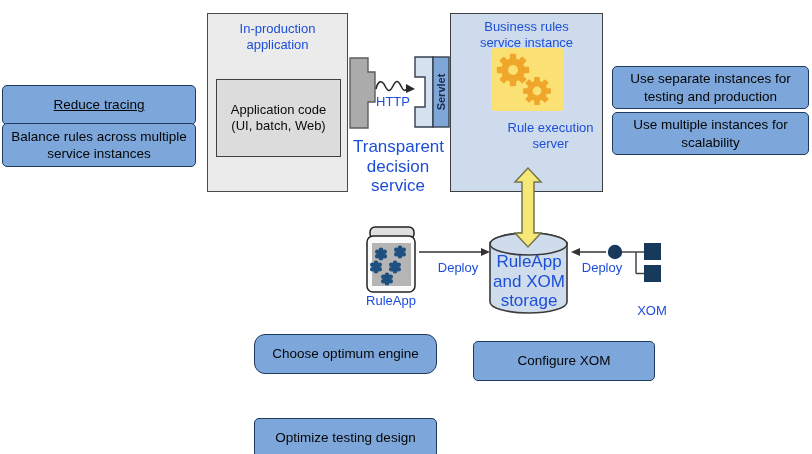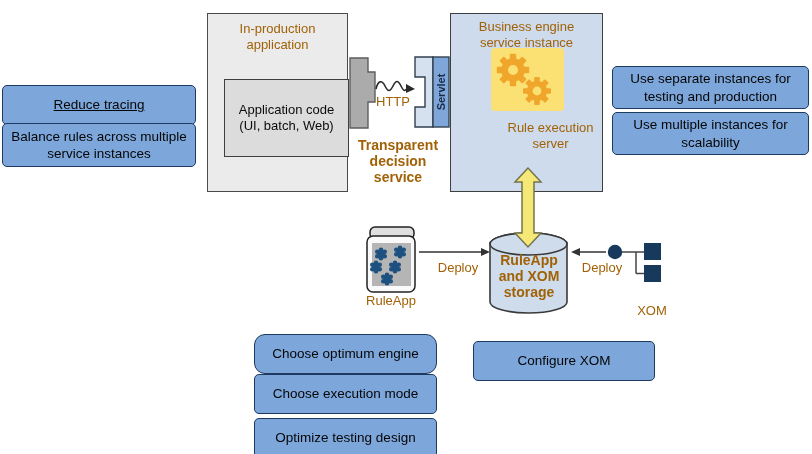--- a/index.html
+++ b/index.html
@@ -17,49 +17,48 @@
   .panel{position:absolute;box-sizing:border-box;}
   .inprod{background:#EBEBEB;border:1.6px solid #4A4A4A;}
   .appcode{
     background:#DCDCDC;border:1.6px solid #3F3F3F;
     display:flex;align-items:center;justify-content:center;text-align:center;
     font-size:13px;line-height:1.25;white-space:pre-line;
   }
   .brs{background:#CDDBEC;border:1.6px solid #3F3F3F;}
   .lbl{
     position:absolute;text-align:center;white-space:pre-line;line-height:1.22;
-    font-size:13px;color:#a16207;
-  }
-  .small{font-size:14px;line-height:1.16;font-weight:bold;}
+    font-size:13px;color:#1d4ed8;
+  }
+  .small{font-size:17px;line-height:1.16;}
   .gearsq{position:absolute;background:#FBE173;border-radius:4px;}
   svg{display:block;}
 </style>
 </head>
 <body>
 
 <div id="canvas">
 
   <div class="callout" style="left:2px;top:85px;width:194px;height:30px;text-decoration:underline;">Reduce tracing</div>
   <div class="callout" style="left:2px;top:123px;width:194px;height:44px;">Balance rules across multiple
 service instances</div>
 
   <div class="callout" style="left:612px;top:66px;width:197px;height:43px;">Use separate instances for
 testing and production</div>
   <div class="callout" style="left:612px;top:112px;width:197px;height:43px;">Use multiple instances for
 scalability</div>
 
   <div class="callout" style="left:254px;top:334px;width:183px;height:31px;border-radius:11px;">Choose optimum engine</div>
-  <div class="callout" style="left:254px;top:374px;width:183px;height:33px;">Choose execution mode</div>
   <div class="callout" style="left:254px;top:418px;width:183px;height:34px;">Optimize testing design</div>
   <div class="callout" style="left:473px;top:341px;width:182px;height:31px;">Configure XOM</div>
 
   <div class="panel inprod" style="left:207px;top:13px;width:141px;height:179px;"></div>
   <div class="lbl" style="left:207px;top:21px;width:141px;">In-production
 application</div>
-  <div class="panel appcode" style="left:216px;top:79px;width:125px;height:78px;margin-left:8px;">Application code
+  <div class="panel appcode" style="left:216px;top:79px;width:125px;height:78px;">Application code
 (UI, batch, Web)</div>
 
   <svg class="abs" style="left:345px;top:52px;" width="35" height="80">
     <polygon points="5,6 23,6 23,20 30,20 30,50 23,50 23,76 5,76" fill="#ABABAB" stroke="#5E5E5E" stroke-width="1.4"></polygon>
   </svg>
 
   <svg class="abs" style="left:372px;top:76px;" width="46" height="22">
     <path d="M4,13 C6,4 10,4 13,10 S18,16 21,10 S26,4 29,10 S33,15 36,12" fill="none" stroke="#2A2A2A" stroke-width="1.6"></path>
     <polygon points="34,8 43,13 34,17" fill="#2A2A2A"></polygon>
   </svg>
@@ -69,21 +68,21 @@
 decision
 service</div>
 
   <svg class="abs" style="left:413px;top:55px;" width="38" height="75">
     <polygon points="2,2 20,2 20,72 2,72 2,52 12,52 12,22 2,22" fill="#D6E1F0" stroke="#33404F" stroke-width="1.4"></polygon>
     <rect x="20" y="2" width="16" height="70" fill="#7FA6D8" stroke="#33404F" stroke-width="1.4"></rect>
     <text transform="translate(31.5,37) rotate(-90)" text-anchor="middle" font-size="11" font-weight="bold" fill="#1A2B4A">Servlet</text>
   </svg>
 
   <div class="panel brs" style="left:450px;top:13px;width:153px;height:179px;"></div>
-  <div class="lbl" style="left:450px;top:19px;width:153px;">Business engine
+  <div class="lbl" style="left:450px;top:19px;width:153px;">Business rules
 service instance</div>
 
   <div class="gearsq" style="left:491px;top:48px;width:73px;height:63px;">
     <svg width="73" height="63">
       <g transform="translate(22,22)" fill="#EFA62B">
         <rect x="-3.2" y="-16.2" width="6.4" height="7.5" rx="1"></rect>
         <rect x="-3.2" y="-16.2" width="6.4" height="7.5" rx="1" transform="rotate(45)"></rect>
         <rect x="-3.2" y="-16.2" width="6.4" height="7.5" rx="1" transform="rotate(90)"></rect>
         <rect x="-3.2" y="-16.2" width="6.4" height="7.5" rx="1" transform="rotate(135)"></rect>
         <rect x="-3.2" y="-16.2" width="6.4" height="7.5" rx="1" transform="rotate(180)"></rect>

